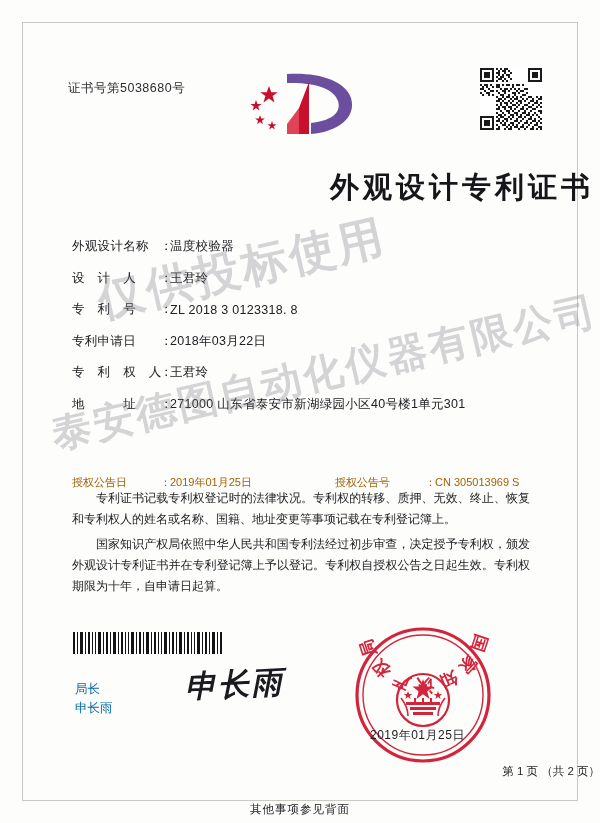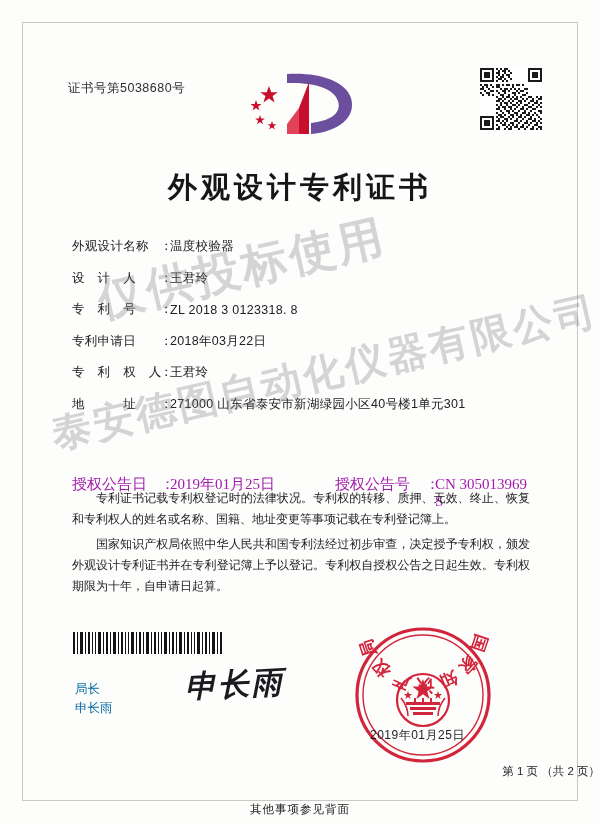--- a/index.html
+++ b/index.html
@@ -56,23 +56,23 @@
     transform: translateX(-50%);
     width: 150px;
     height: 74px;
   }
   .logo svg { display: block; }
 
   
   .main-title {
     position: absolute;
     left: 0;
-    right: 0;
+    right: 6px;
     top: 168px;
-    text-align: center;
+    text-align: right;
     font-family: "DejaVu Sans", sans-serif;
     font-size: 29px;
     font-weight: bold;
     letter-spacing: 4px;
     color: #16161a;
   }
 
   
   .fields {
     position: absolute;
@@ -99,23 +99,22 @@
     width: 10px;
   }
   .field-value {
     flex: 1 1 auto;
     letter-spacing: 0.3px;
   }
   .row-inline {
     display: flex;
     align-items: baseline;
     margin-bottom: 14.5px;
-    font-size: 15px;
-    color: #a21caf;
-    font-family: Liberation Serif, serif;
+    font-size: 11px;
+    color: #a16207;
   }
   .row-inline .l1 { width: 88px; white-space: pre; }
   .row-inline .s { width: 10px; }
   .row-inline .v1 { width: 165px; }
   .row-inline .l2 { width: 90px; white-space: pre; margin-top: 48px; }
   .row-inline .v2 { flex: 1; }
 
   
   .para-block {
     position: absolute;

